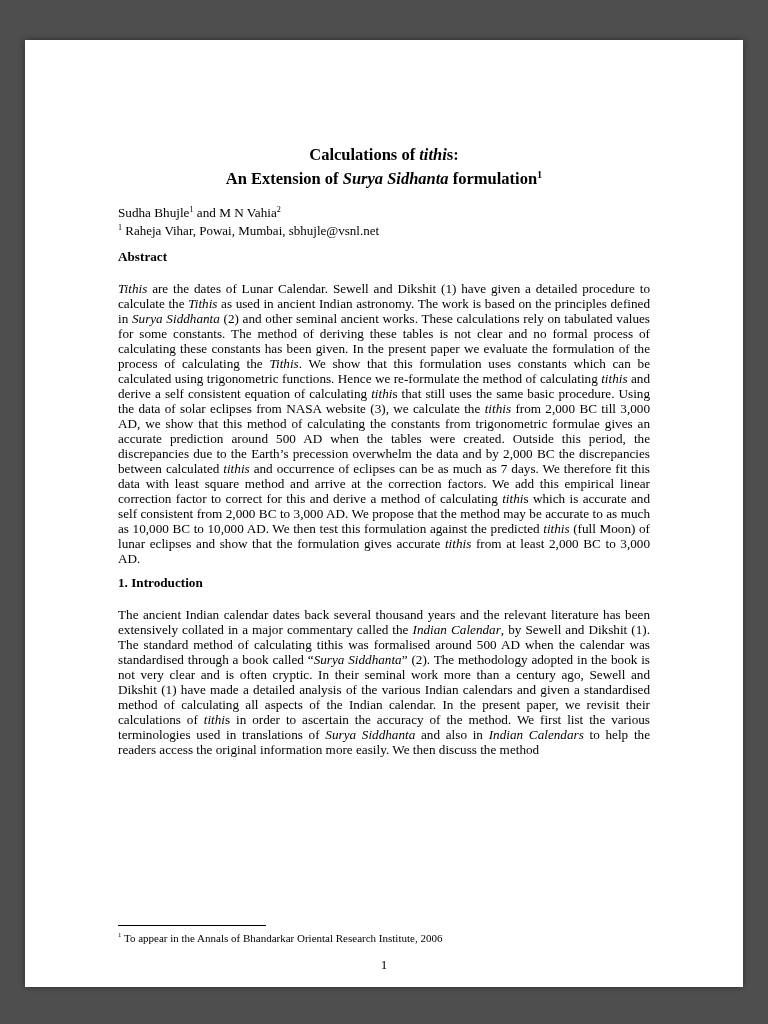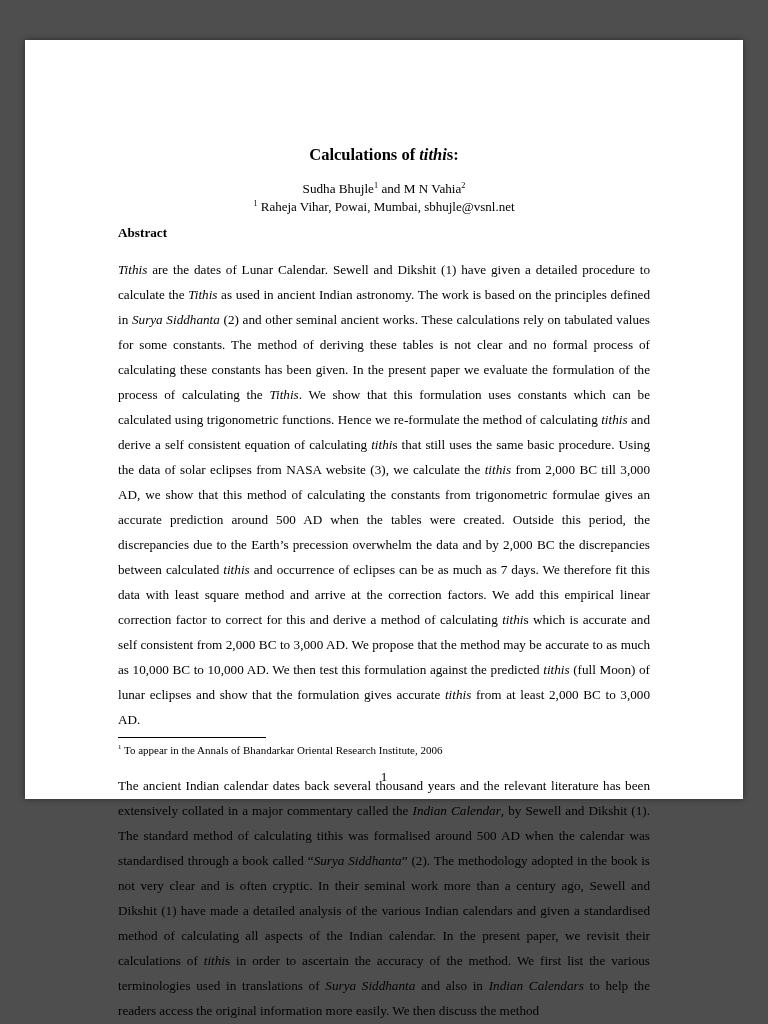--- a/index.html
+++ b/index.html
@@ -13,50 +13,50 @@
     position: relative;
     width: 768px;
     height: 1024px;
     background: #4e4e4e;
   }
   .page {
     position: absolute;
     left: 25px;
     top: 40px;
     width: 718px;
-    height: 759px;
+    height: 947px;
     background: #ffffff;
     padding: 103px 93px 0 93px;
     box-shadow: 0 0 6px rgba(0,0,0,0.45);
   }
   .title {
     text-align: center;
     font-weight: bold;
     font-size: 16.5px;
     line-height: 24px;
   }
-  .center { text-align: center; }
+  .center { text-align: left; }
   .authors {
     margin-top: 13px;
     font-size: 13.2px;
     line-height: 18px;
   }
   .affil {
     font-size: 13px;
     line-height: 17.5px;
   }
   .heading {
     font-weight: bold;
     font-size: 13.2px;
     line-height: 17px;
     margin-top: 8px;
   }
   .body-par {
     font-size: 13.2px;
-    line-height: 25px;
+    line-height: 15px;
     text-align: justify;
     text-justify: inter-word;
     margin-top: 16px;
   }
   .it { font-style: italic; }
   sup {
     font-size: 0.62em;
     vertical-align: super;
     line-height: 0;
   }
@@ -86,20 +86,21 @@
   }
 </style>
 </head>
 <body>
 
 <div class="viewer">
   <div class="page">
 
     <div class="title">
       <div><span>Calculations of </span><span class="it">tithi</span><span>s:</span></div>
+      <div><span>An Extension of </span><span class="it">Surya Sidhanta</span><span> formulation</span><sup>1</sup></div>
     </div>
 
     <div class="center authors"><span>Sudha Bhujle</span><sup>1</sup><span> and M N Vahia</span><sup>2</sup></div>
     <div class="center affil"><sup>1</sup><span> Raheja Vihar, Powai, Mumbai, sbhujle@vsnl.net</span></div>
 
     <div class="heading">Abstract</div>
     <p class="body-par"><span class="it">Tithis</span><span> are the dates of Lunar Calendar. Sewell and Dikshit (1) have given a detailed procedure to calculate the </span><span class="it">Tithis</span><span> as used in ancient Indian astronomy. The work is based on the principles defined in </span><span class="it">Surya Siddhanta</span><span> (2) and other seminal ancient works. These calculations rely on tabulated values for some constants. The method of deriving these tables is not clear and no formal process of calculating these constants has been given. In the present paper we evaluate the formulation of the process of calculating the </span><span class="it">Tithis</span><span>. We show that this formulation uses constants which can be calculated using trigonometric functions. Hence we re-formulate the method of calculating </span><span class="it">tithis</span><span> and derive a self consistent equation of calculating </span><span class="it">tithi</span><span>s that still uses the same basic procedure. Using the data of solar eclipses from NASA website (3), we calculate the </span><span class="it">tithis</span><span> from 2,000 BC till 3,000 AD, we show that this method of calculating the constants from trigonometric formulae gives an accurate prediction around 500 AD when the tables were created. Outside this period, the discrepancies due to the Earth’s precession overwhelm the data and by 2,000 BC the discrepancies between calculated </span><span class="it">tithis</span><span> and occurrence of eclipses can be as much as 7 days. We therefore fit this data with least square method and arrive at the correction factors. We add this empirical linear correction factor to correct for this and derive a method of calculating </span><span class="it">tithi</span><span>s which is accurate and self consistent from 2,000 BC to 3,000 AD. We propose that the method may be accurate to as much as 10,000 BC to 10,000 AD. We then test this formulation against the predicted </span><span class="it">tithis</span><span> (full Moon) of lunar eclipses and show that the formulation gives accurate </span><span class="it">tithis</span><span> from at least 2,000 BC to 3,000 AD.</span></p>
 
     <div class="heading">1. Introduction</div>
     <p class="body-par"><span>The ancient Indian calendar dates back several thousand years and the relevant literature has been extensively collated in a major commentary called the </span><span class="it">Indian Calendar</span><span>, by Sewell and Dikshit (1). The standard method of calculating tithis was formalised around 500 AD when the calendar was standardised through a book called “</span><span class="it">Surya Siddhanta</span><span>” (2). The methodology adopted in the book is not very clear and is often cryptic. In their seminal work more than a century ago, Sewell and Dikshit (1) have made a detailed analysis of the various Indian calendars and given a standardised method of calculating all aspects of the Indian calendar. In the present paper, we revisit their calculations of </span><span class="it">tithi</span><span>s in order to ascertain the accuracy of the method. We first list the various terminologies used in translations of </span><span class="it">Surya Siddhanta</span><span> and also in </span><span class="it">Indian Calendars</span><span> to help the readers access the original information more easily. We then discuss the method</span></p>

